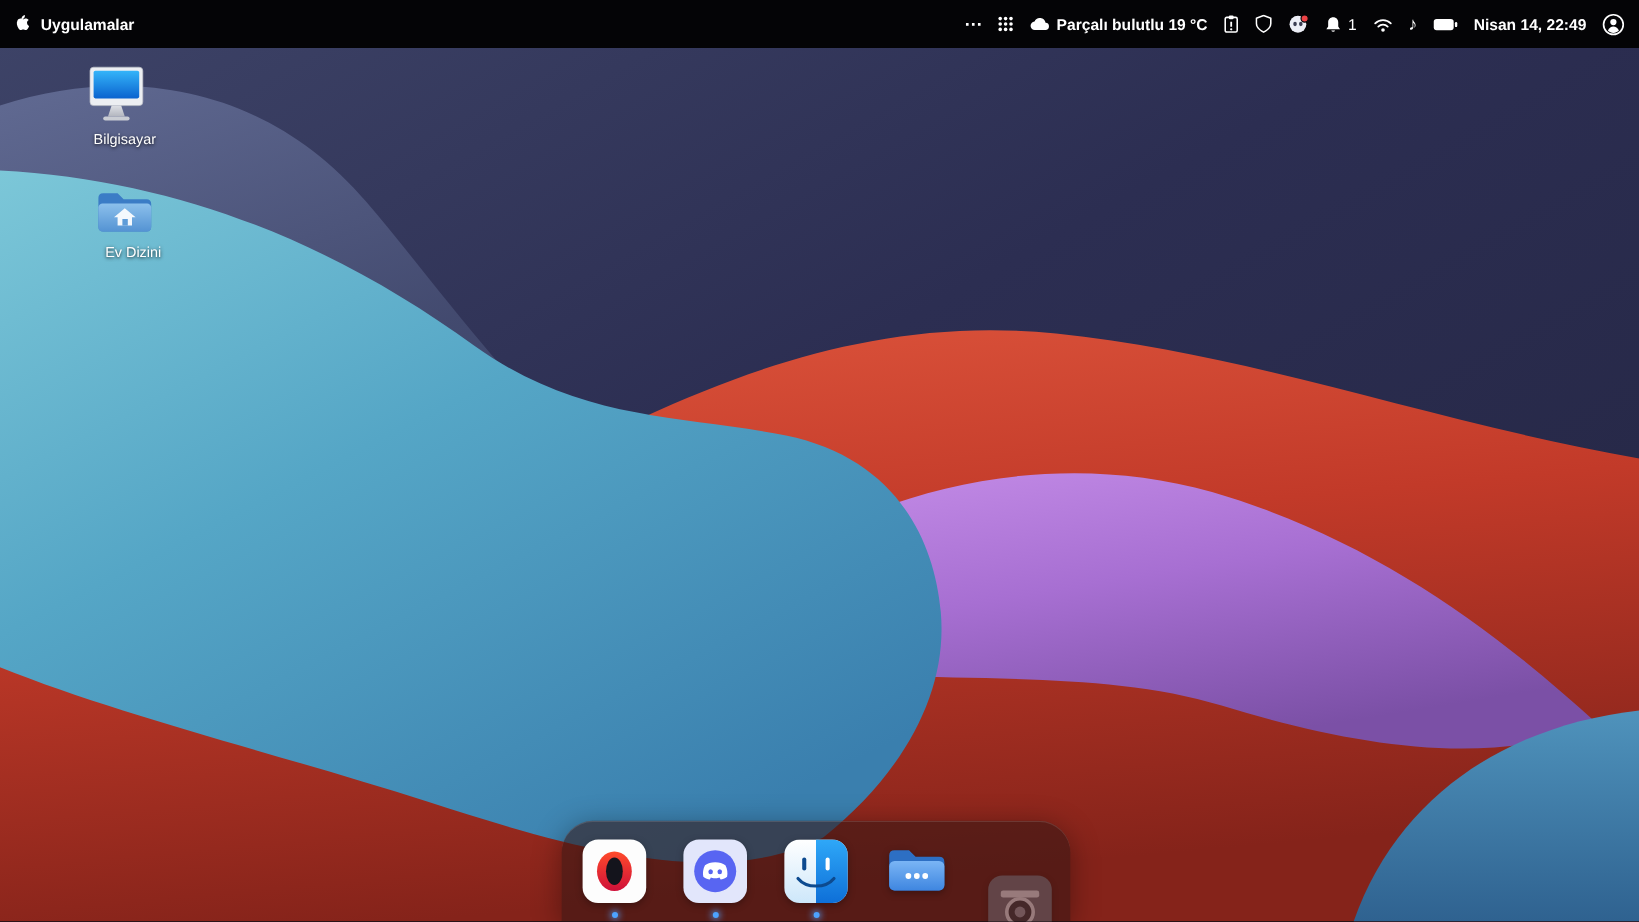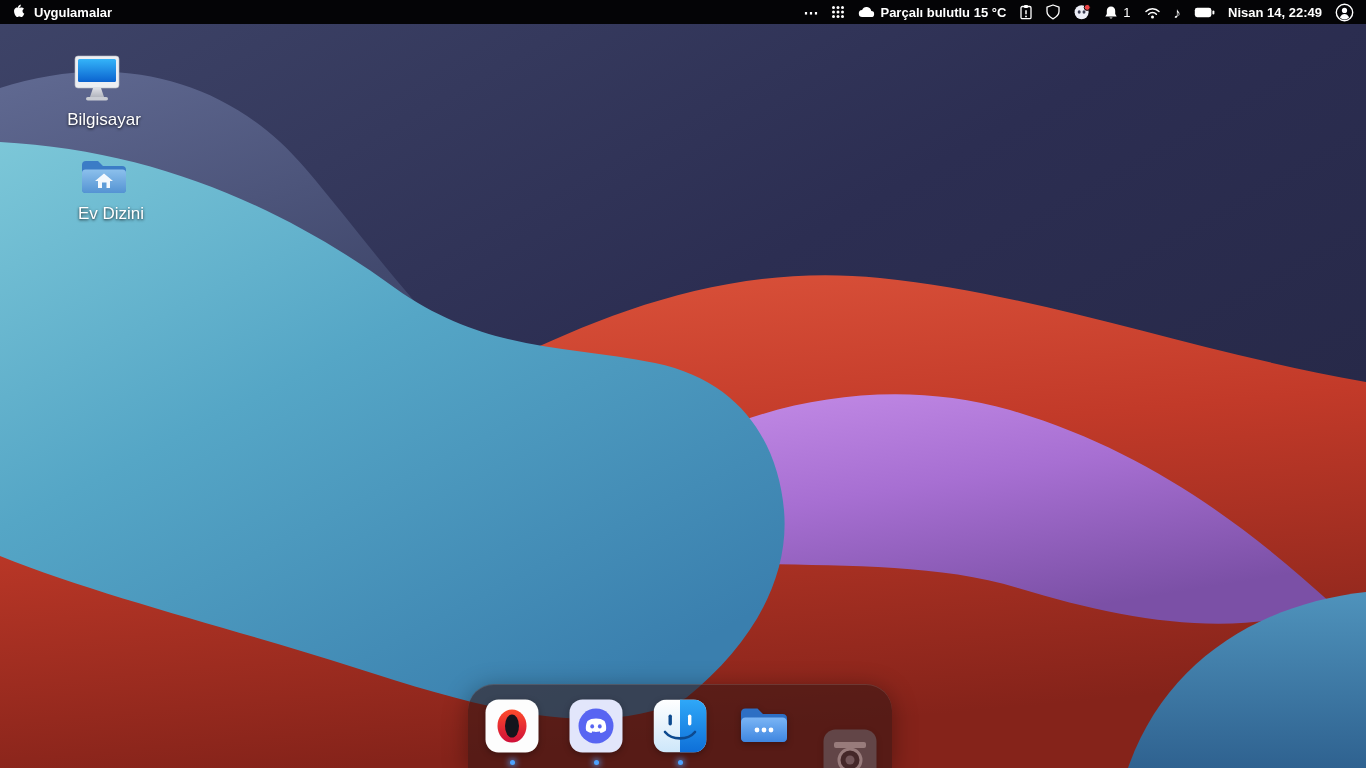--- a/index.html
+++ b/index.html
@@ -3,39 +3,39 @@
 <meta charset="utf-8">
 <style>
   * { margin:0; padding:0; box-sizing:border-box; }
   html,body { width:1366px; height:768px; overflow:hidden; background:#000; }
   body { font-family:"Liberation Sans", sans-serif; position:relative; cursor:default; }
 
   .wallpaper { position:absolute; inset:0; width:100%; height:100%; display:block; }
 
   
   .topbar {
-    position:absolute; top:0; left:0; right:0; height:24px;
+    position:absolute; top:0; left:0; right:0; height:40px;
     background:#040406; color:#fff; z-index:50;
     display:flex; align-items:center; justify-content:space-between;
     padding:0 12px; font-size:13px;
   }
   .tb-left { display:flex; align-items:center; gap:7px; cursor:pointer; }
   .tb-right { display:flex; align-items:center; gap:13px; }
   .tb-item { display:flex; align-items:center; gap:5px; cursor:pointer; white-space:nowrap; }
   .bold { font-weight:700; }
   .glyph { font-size:15px; line-height:1; }
   .tb-item svg { display:block; }
 
   
   .desktop-icon {
     position:absolute; width:96px; display:flex; flex-direction:column;
     align-items:center; gap:4px; cursor:pointer; z-index:5;
   }
   .di-label {
-    font-size:17px; color:#fff; text-shadow:0 1px 3px rgba(0,0,0,.85);
+    font-size:12px; color:#fff; text-shadow:0 1px 3px rgba(0,0,0,.85);
     text-align:left; line-height:1.15;margin-left:14px;
   }
   .icon-computer { left:49px; top:54px; }
   .icon-home { left:56px; top:154px; }
 
   
   .dock {
     position:absolute; left:468px; top:684px; width:424px; height:84px;
     background:rgba(54,23,21,.58);
     border-radius:26px 26px 0 0;
@@ -122,21 +122,21 @@
             <circle cx="7" cy="11.5" r="1.5"></circle>
             <circle cx="11.5" cy="11.5" r="1.5"></circle>
         </g>
       </svg>
     </span>
 
     <span class="tb-item bold">
       <svg width="17" height="14" viewBox="0 0 17 14">
         <path d="M13 12H4.5a3.5 3.5 0 0 1-.4-7A4.8 4.8 0 0 1 13.3 6 3 3 0 0 1 13 12z" fill="#fff"></path>
       </svg>
-      <span>Parçalı bulutlu 15 °C</span>
+      <span>Parçalı bulutlu 19 °C</span>
     </span>
 
     <span class="tb-item">
       <svg width="14" height="16" viewBox="0 0 14 16">
         <rect x="2" y="2.5" width="10" height="12.2" rx="1.3" fill="none" stroke="#fff" stroke-width="1.3"></rect>
         <rect x="5" y="1" width="4" height="3" rx="1" fill="#fff"></rect>
         <line x1="7" y1="6.2" x2="7" y2="10.2" stroke="#fff" stroke-width="1.5"></line>
         <circle cx="7" cy="12.4" r="0.95" fill="#fff"></circle>
       </svg>
     </span>

